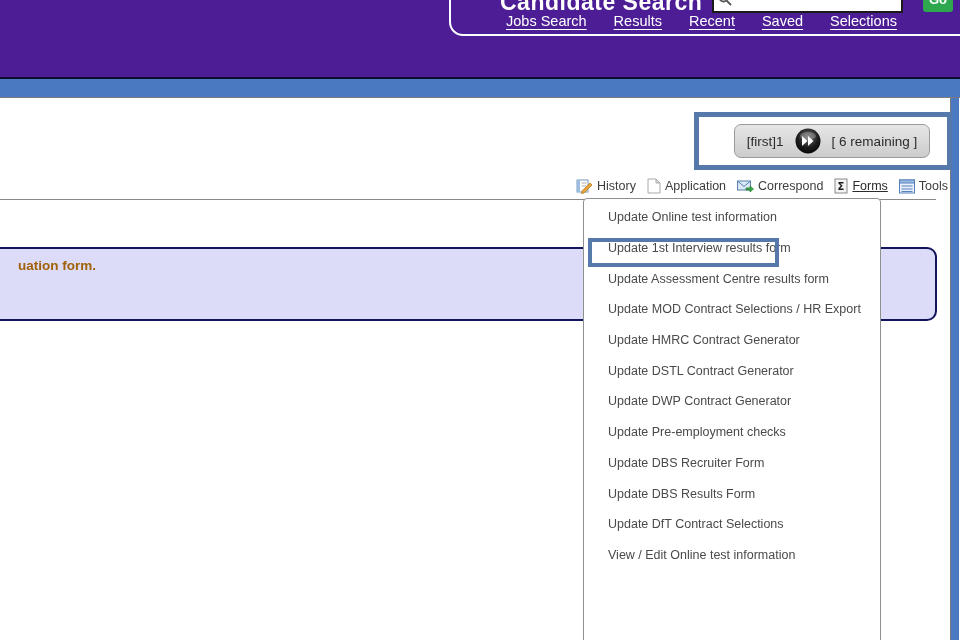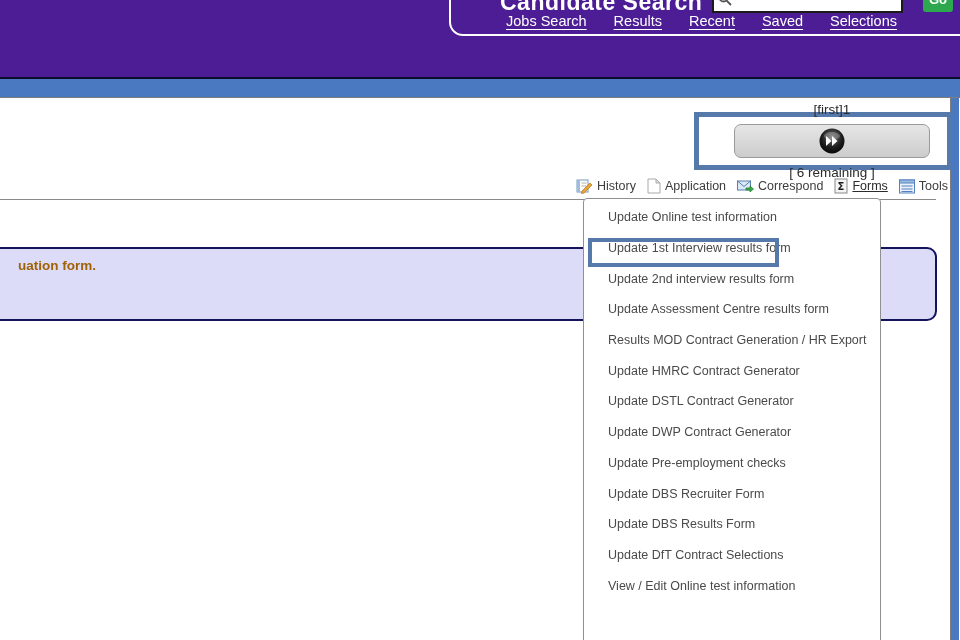--- a/index.html
+++ b/index.html
@@ -44,21 +44,21 @@
   
   .pager-frame{
     position:absolute;left:694px;top:112px;width:258px;height:58px;box-sizing:border-box;
     border:5px solid #5679ab;background:#ffffff;
   }
   .pager-pill{
     position:absolute;left:35px;top:7px;width:196px;height:34px;box-sizing:border-box;
     background:linear-gradient(#e6e6e6,#cccccc);
     border:1px solid #9a9a9a;border-radius:7px;
     display:flex;align-items:center;justify-content:center;gap:11px;
-    font-size:13.5px;color:#2b2b2b;cursor:pointer;flex-direction:column;
+    font-size:13.5px;color:#2b2b2b;cursor:pointer;
   }
   .ff-circle{width:26px;height:26px;flex:0 0 auto;cursor:pointer;}
 
   
   .toolbar{
     position:absolute;left:576px;top:176px;height:20px;display:flex;gap:11px;align-items:flex-end;
     white-space:nowrap;
   }
   .tool-item{display:flex;align-items:center;gap:4px;color:#3d3d3d;font-size:12.5px;cursor:pointer;}
   .tool-item .lbl{line-height:20px;}
@@ -188,23 +188,22 @@
 
   <div class="content-line"></div>
   <div class="banner">
     <div class="banner-text">uation form.</div>
   </div>
 
   <div class="forms-menu">
     <div class="menu-list">
       <div class="menu-item">Update Online test information</div>
       <div class="menu-item">Update 1st Interview results form</div>
-      <div class="menu-item">Update 2nd interview results form</div>
       <div class="menu-item">Update Assessment Centre results form</div>
-      <div class="menu-item">Results MOD Contract Generation / HR Export</div>
+      <div class="menu-item">Update MOD Contract Selections / HR Export</div>
       <div class="menu-item">Update HMRC Contract Generator</div>
       <div class="menu-item">Update DSTL Contract Generator</div>
       <div class="menu-item">Update DWP Contract Generator</div>
       <div class="menu-item">Update Pre-employment checks</div>
       <div class="menu-item">Update DBS Recruiter Form</div>
       <div class="menu-item">Update DBS Results Form</div>
       <div class="menu-item">Update DfT Contract Selections</div>
       <div class="menu-item">View / Edit Online test information</div>
     </div>
     <div class="highlight-box"></div>

